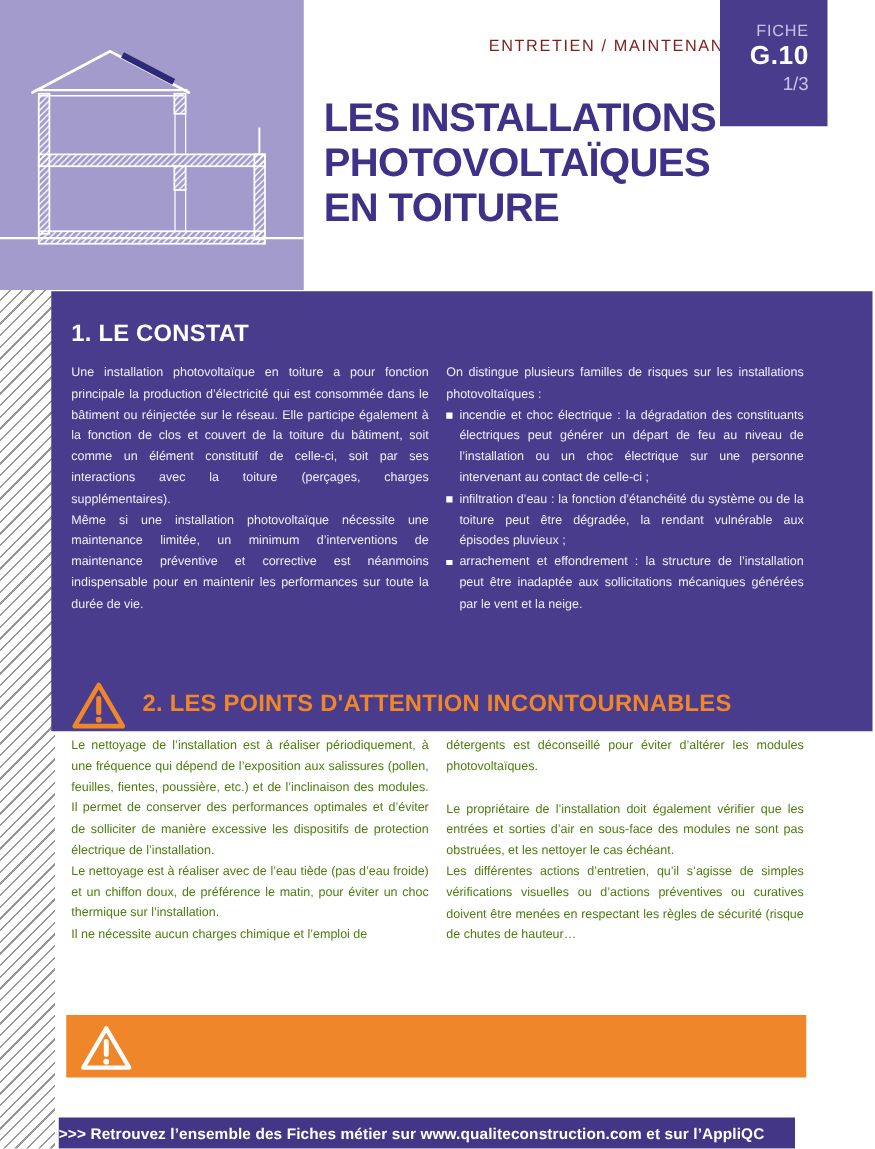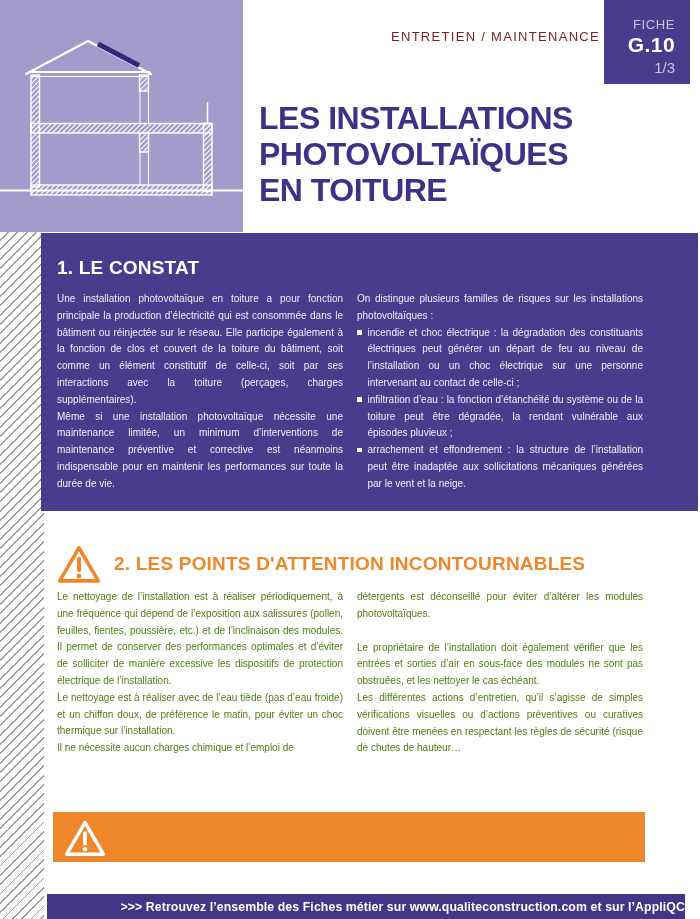--- a/index.html
+++ b/index.html
@@ -18,39 +18,39 @@
   
   .corner-art { position:absolute; left:0; top:0; width:243px; height:232px; background:#a29bcb; }
   .corner-art svg { display:block; }
 
   
   .meta {
     position:absolute; top:29px; right:100px;
     font-size:13px; letter-spacing:1.3px; color:#7f1d1d; font-weight:400;
   }
   .fiche-box {
-    position:absolute; left:604px; top:0; width:86px; height:84px;
+    position:absolute; left:576px; top:0; width:86px; height:101px;
     background:#4a3c8c; box-sizing:border-box; padding:17px 15px 11px 0;
     text-align:right; color:#ffffff;
   }
   .fiche-label { font-size:13px; color:#c8c3e3; letter-spacing:0.6px; }
   .fiche-number { font-size:21px; font-weight:bold; letter-spacing:0.4px; margin-top:1px; }
   .fiche-page { font-size:15px; color:#c8c3e3; margin-top:2px; }
 
   
   .title {
-    position:absolute; left:259px; top:100px; margin:0;
+    position:absolute; left:259px; top:76px; margin:0;
     font-size:32px; line-height:36px; font-weight:800; letter-spacing:-0.5px;
     color:#3e3187;
   }
   .title span { display:block; }
 
   
   .constat {
-    position:absolute; left:41px; top:233px; width:657px; height:278px;
+    position:absolute; left:41px; top:233px; width:657px; height:352px;
     background:#4a3c8c; box-sizing:border-box; padding:24px 0 0 16px;
     color:#efedf7;
   }
   .constat h2 {
     margin:0 0 13px 0; font-size:19px; line-height:21px; font-weight:800;
     letter-spacing:0.2px; color:#ffffff;
   }
   .cols { display:flex; gap:14px; }
   .col {
     width:286px; font-size:10px; line-height:16.8px; text-align:justify;
@@ -80,23 +80,23 @@
   }
   .attention .tri { flex:none; margin:0 16px 0 11px; }
   .attention .txt {
     width:520px; font-size:12.6px; line-height:17px; text-align:justify;
     color:rgba(255,255,255,0.82);
   }
   .attention .txt strong { color:#ffffff; font-weight:bold; }
 
   
   .footer {
-    position:absolute; left:47px; top:894px; width:638px; height:25px;
+    position:absolute; left:47px; top:894px; width:589px; height:25px;
     background:#443687; color:#ffffff; display:flex; align-items:center;
-    justify-content:flex-end; font-size:12.3px; font-weight:bold; letter-spacing:0.1px;
+    justify-content:flex-start; font-size:12.3px; font-weight:bold; letter-spacing:0.1px;
   }
 </style>
 </head>
 <body>
 
 <div class="page">
 
   <div class="corner-art">
     <svg width="243" height="232" viewBox="0 0 243 232">
       <defs>

